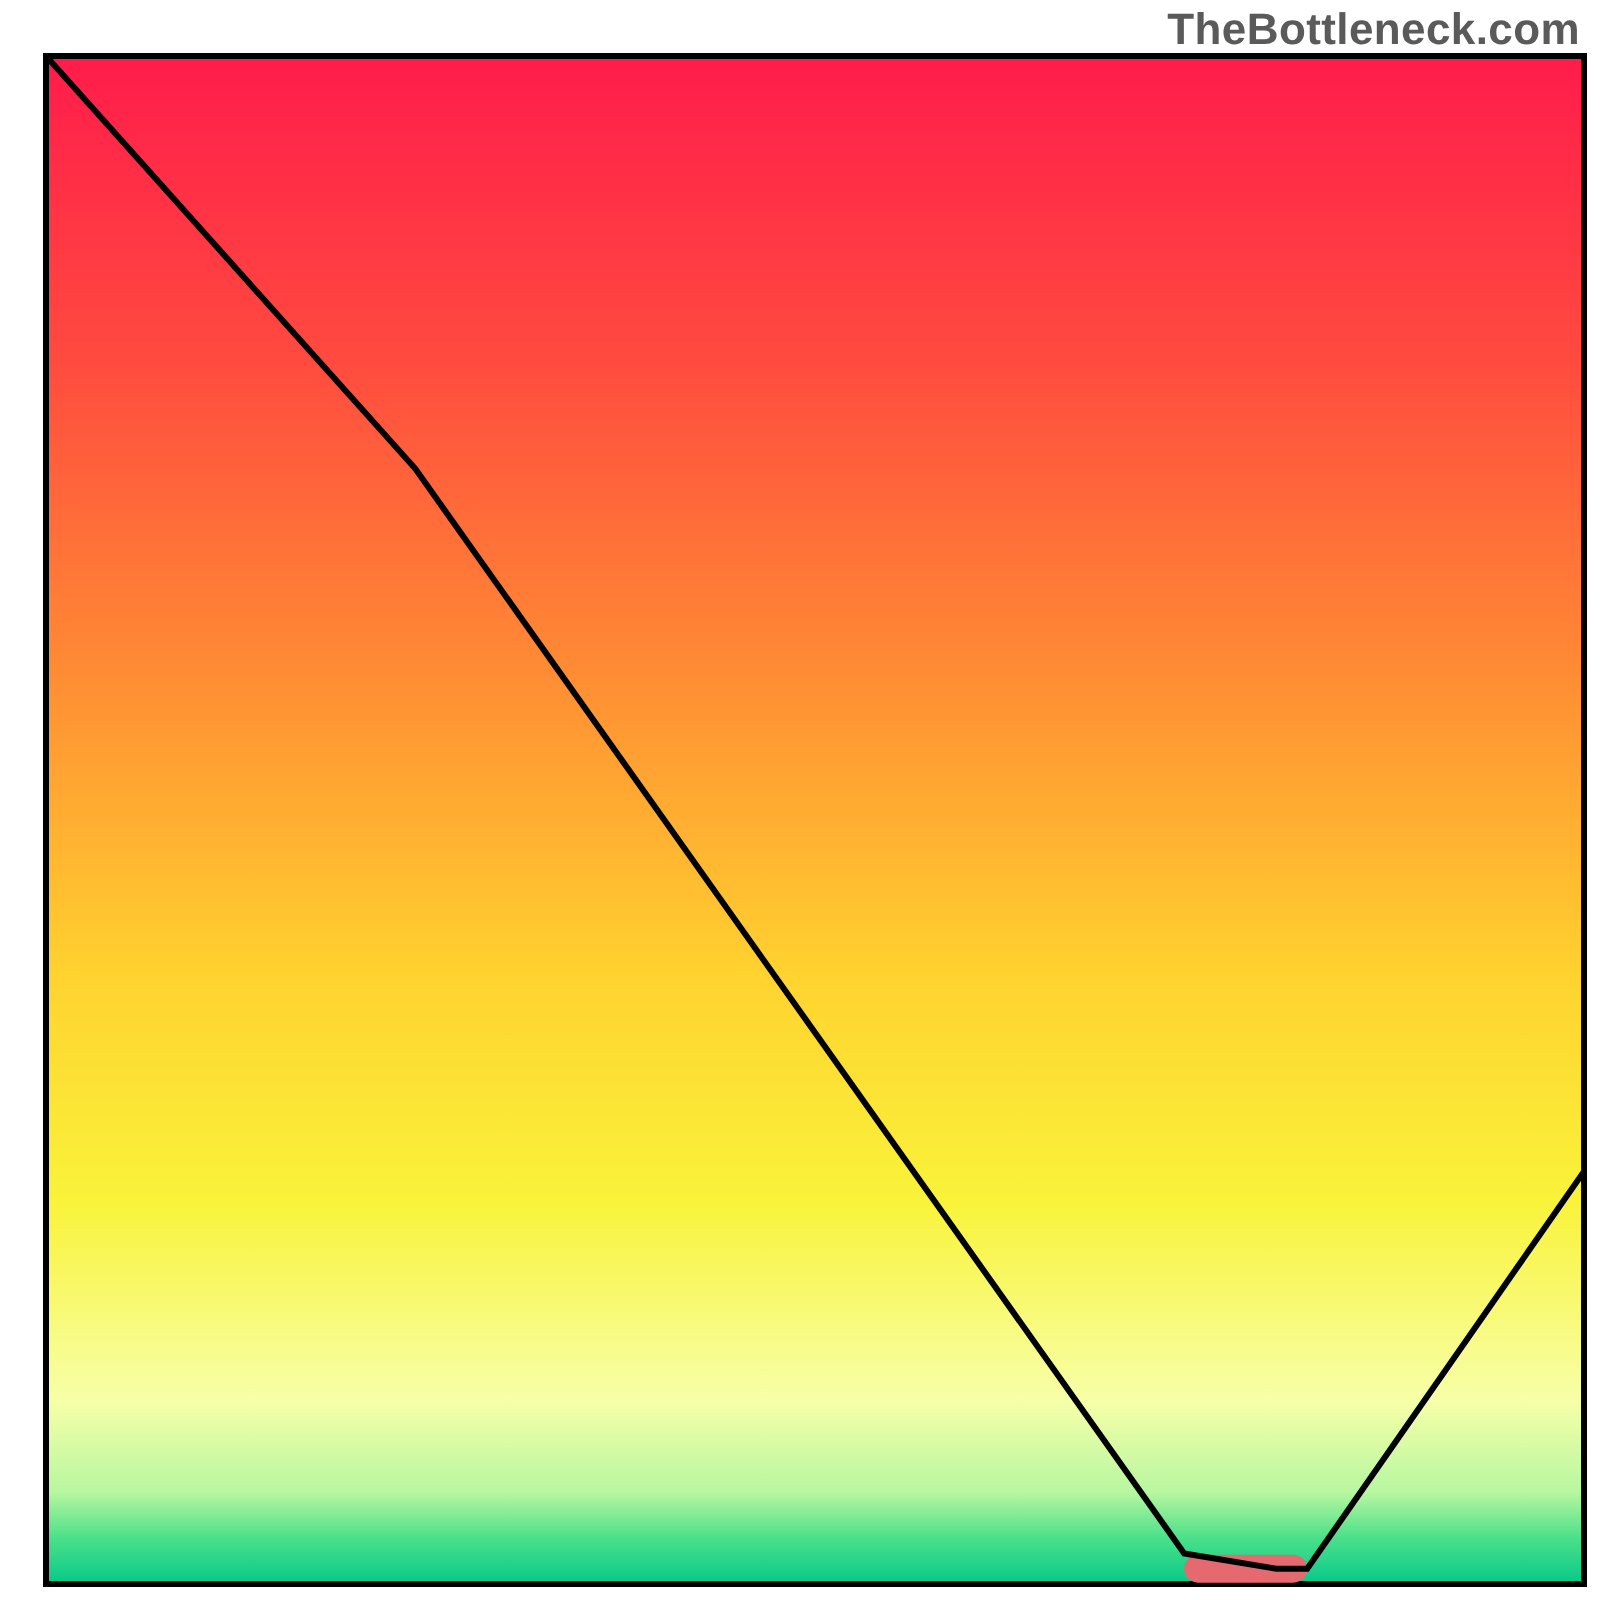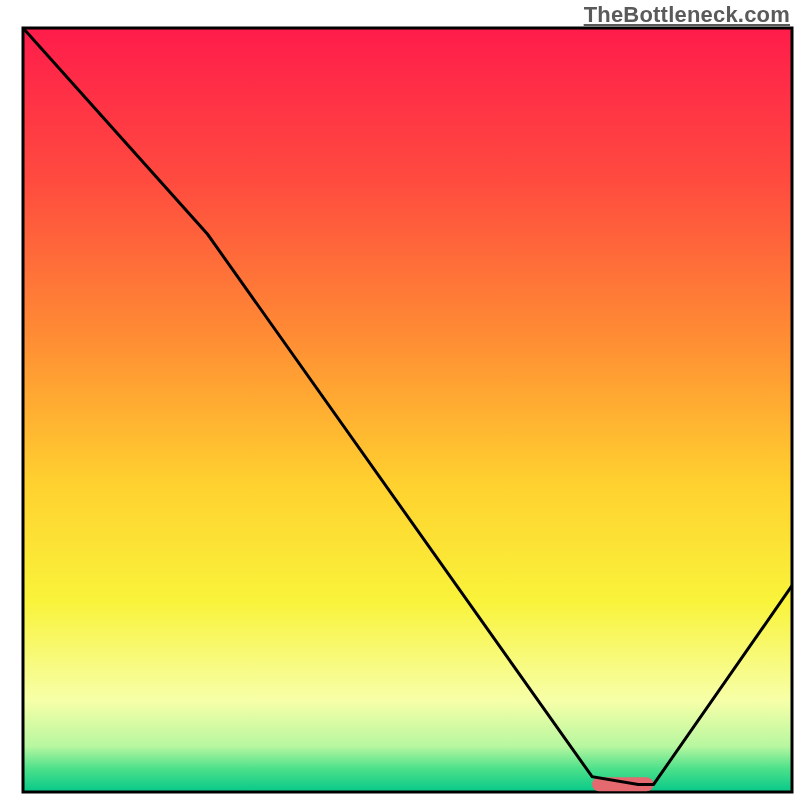--- a/index.html
+++ b/index.html
@@ -16,21 +16,20 @@
     height: 800px;
   }
   .watermark {
     position: absolute;
     top: 2px;
     right: 10px;
     font-size: 22px;
     font-weight: 600;
     color: #5a5a5a;
     letter-spacing: 0.2px;
-    text-decoration: underline;
   }
   svg {
     display: block;
   }
 </style>
 </head>
 <body>
 
 <div class="container">
   <div class="watermark">TheBottleneck.com</div>

